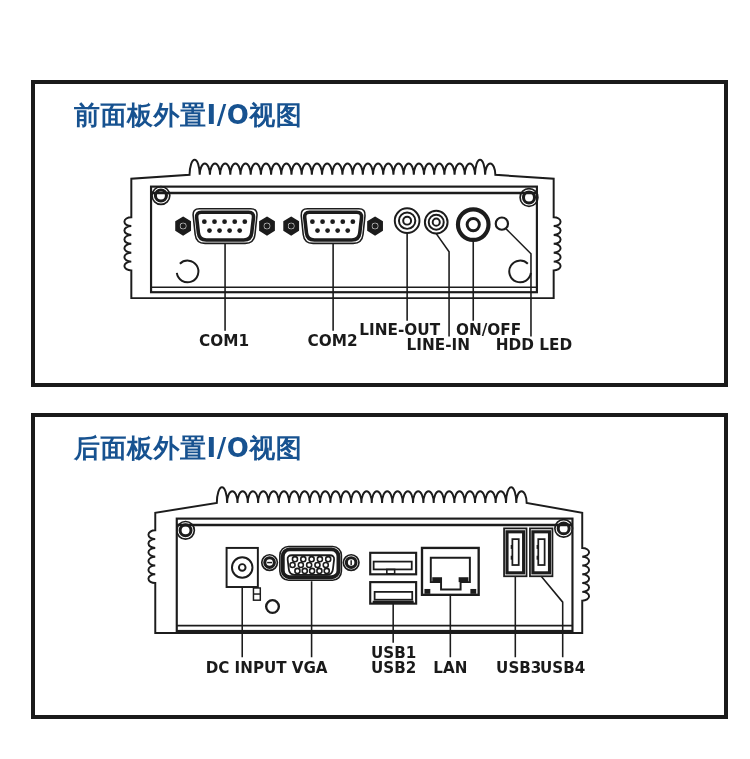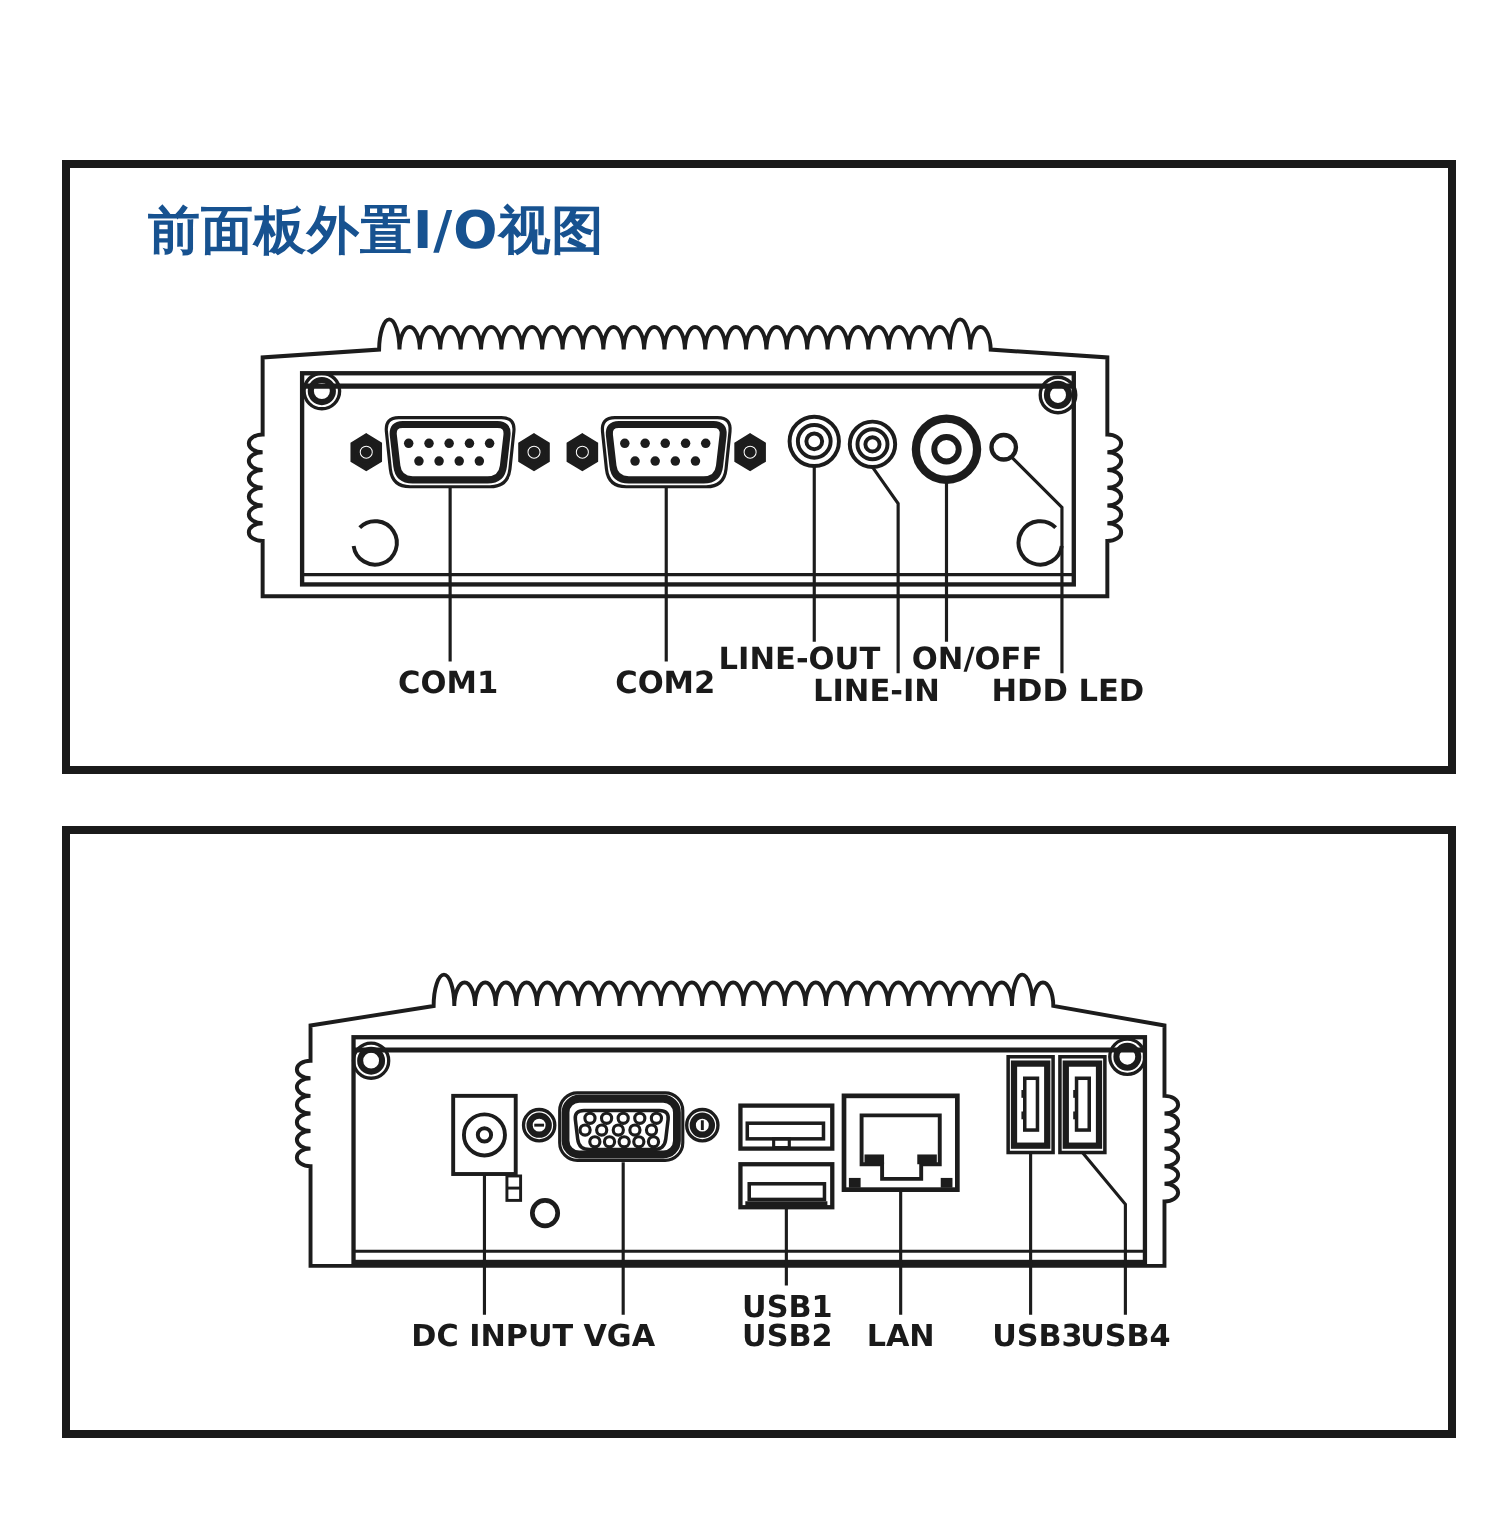--- a/index.html
+++ b/index.html
@@ -120,20 +120,21 @@
       <text x="191" y="266" text-anchor="middle">COM1</text>
       <text x="301" y="266" text-anchor="middle">COM2</text>
       <text x="369" y="254" text-anchor="middle">LINE-OUT</text>
       <text x="408" y="270" text-anchor="middle">LINE-IN</text>
       <text x="459" y="254" text-anchor="middle">ON/OFF</text>
       <text x="505" y="270" text-anchor="middle">HDD LED</text>
     </svg>
   </section>
 
   <section class="io-box" id="rear-box">
+    <div class="box-title">后面板外置I/O视图</div>
 
     <svg class="diagram-svg" viewBox="0 0 697 305">
       <g stroke="#1c1c1c" fill="none" stroke-width="2">
 
         <path d="M 119 221 L 119 170
           a7 4.5 0 0 1 0 -9 a7 4.5 0 0 1 0 -9 a7 4.5 0 0 1 0 -9 a7 4.5 0 0 1 0 -9 a7 4.5 0 0 1 0 -9 a7 4.5 0 0 1 0 -9
           L 119 98 L 182 88
           a5.28 16 0 0 1 10.57 0
           a5.28 12 0 0 1 10.57 0 a5.28 12 0 0 1 10.57 0 a5.28 12 0 0 1 10.57 0 a5.28 12 0 0 1 10.57 0 a5.28 12 0 0 1 10.57 0
           a5.28 12 0 0 1 10.57 0 a5.28 12 0 0 1 10.57 0 a5.28 12 0 0 1 10.57 0 a5.28 12 0 0 1 10.57 0 a5.28 12 0 0 1 10.57 0

